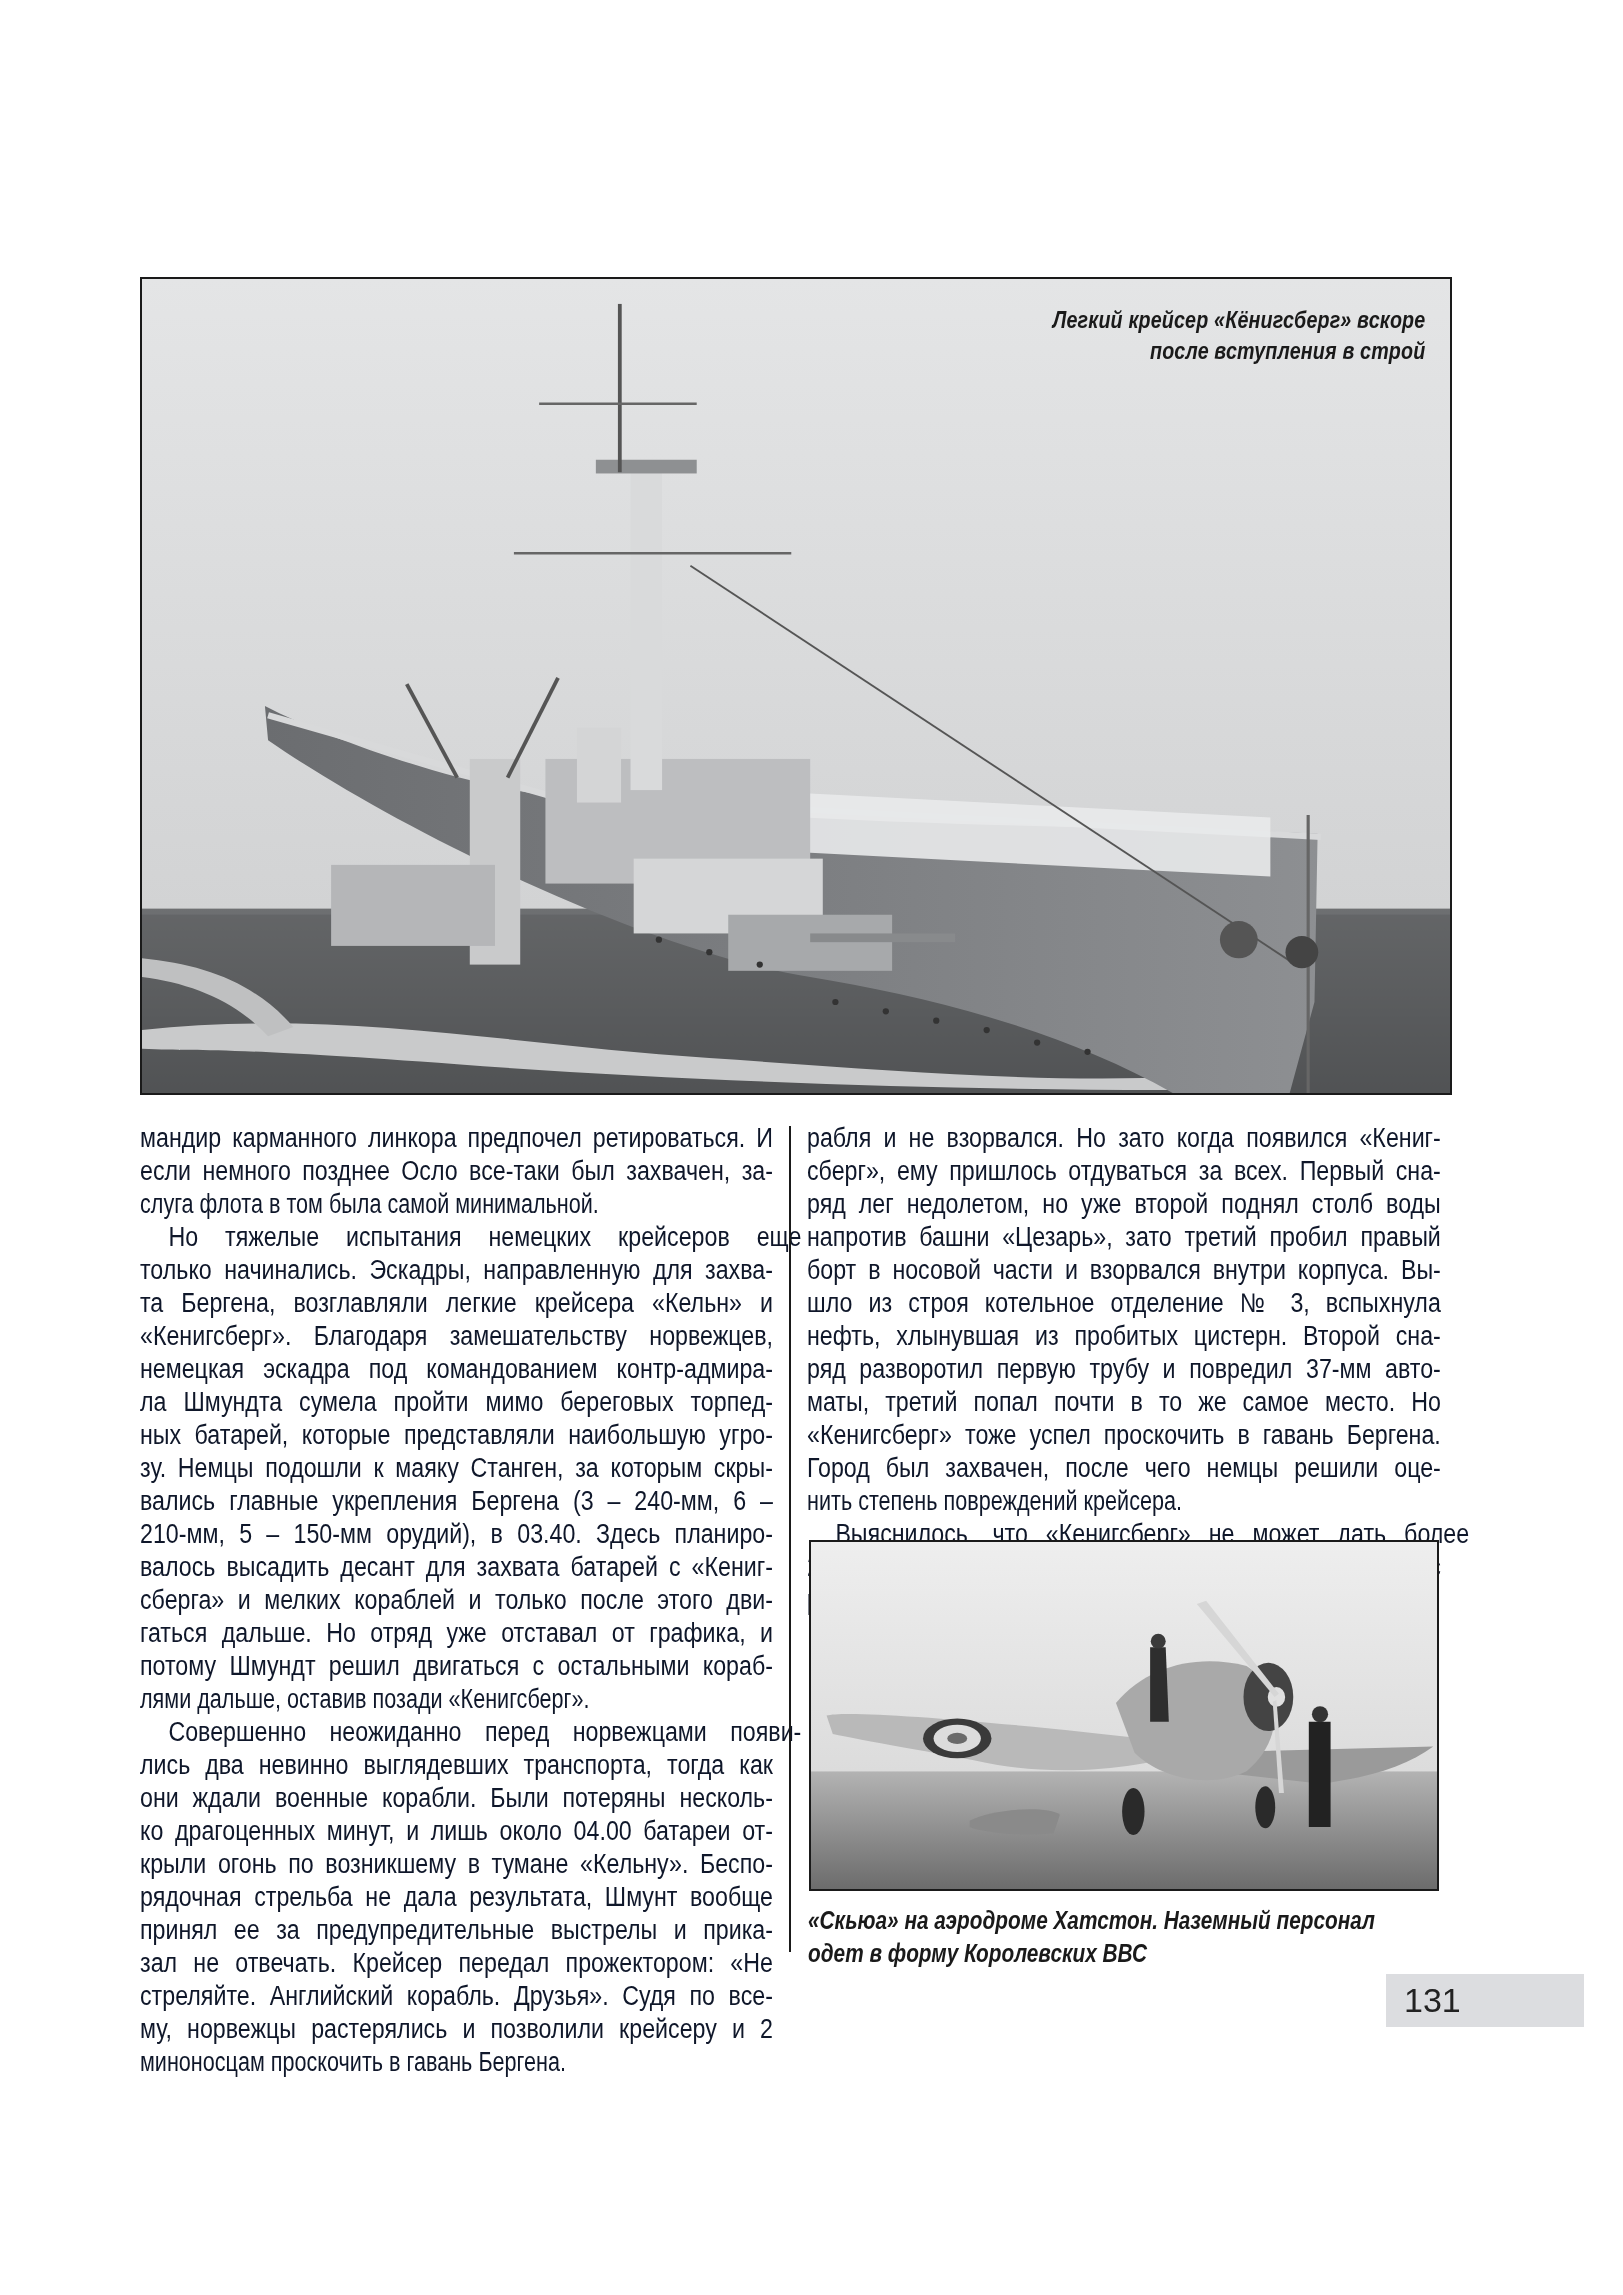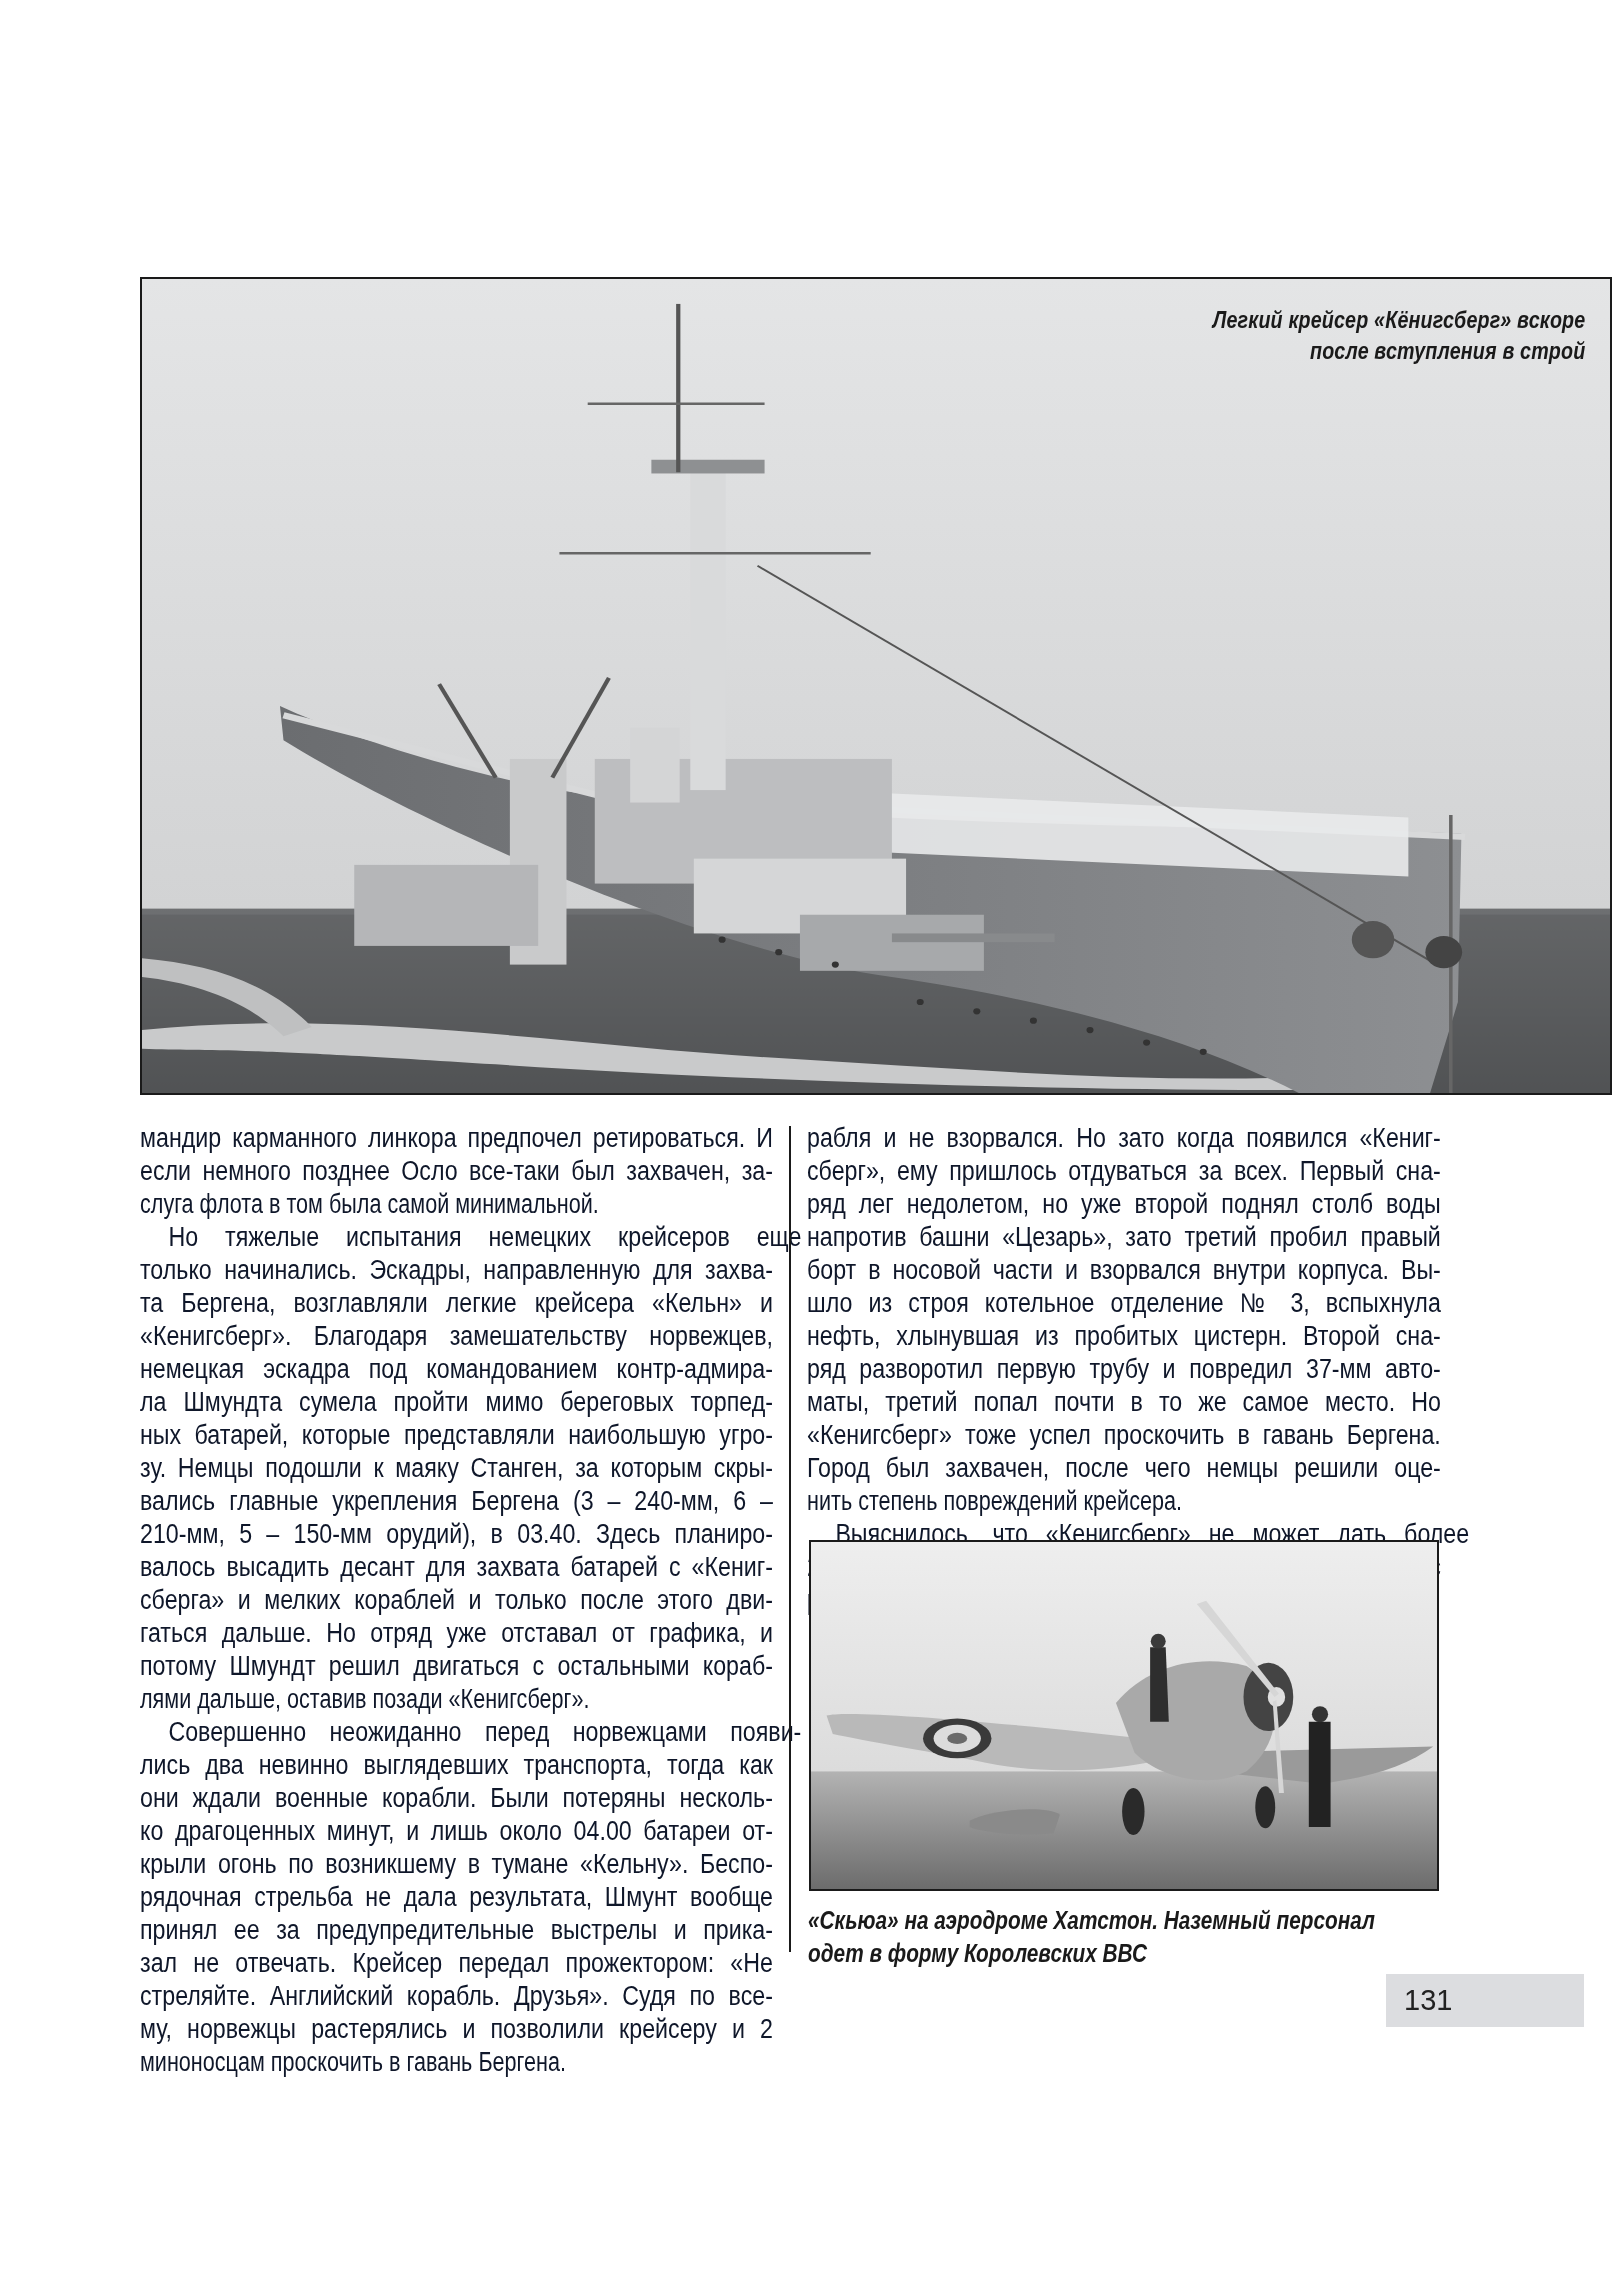--- a/index.html
+++ b/index.html
@@ -1,38 +1,38 @@
 <!DOCTYPE html>
 <html style="font-size:10px"><head>
 <meta charset="utf-8">
 <style>
   html, body { margin: 0; padding: 0; background: #ffffff; }
   body { width: 1623px; height: 2295px; position: relative; overflow: hidden; font-family: "Liberation Sans", sans-serif; color: #1e1e1e; }
 
   .photo { position: absolute; border: 2.5px solid #1a1a1a; box-sizing: border-box; overflow: hidden; }
-  #photo-ship { left: 140px; top: 277px; width: 1472px; height: 818px; }
+  #photo-ship { left: 140px; top: 277px; width: 1312px; height: 818px; }
   #photo-plane { left: 809px; top: 1540px; width: 630px; height: 351px; }
   .photo svg { position: absolute; left: 0; top: 0; width: 100%; height: 100%; display: block; }
 
   .cap-top { position: absolute; right: 25px; top: 25px; text-align: right; font-style: italic; font-weight: bold; font-size: 24px; line-height: 31px; color: #1a1a1a; transform: scaleX(0.82); transform-origin: right top; letter-spacing: 0.2px; }
 
   .col { position: absolute; font-size: 27px; line-height: 33px; text-align: justify; color: #0f172a; }
   .col p { margin: 0; }
   .line { display: block; text-align: justify; text-align-last: justify; white-space: nowrap; transform-origin: left top; }
   .line.last { text-align-last: left; }
   #col-left { left: 140px; top: 1122px; width: 633px; }
   #col-right { left: 807px; top: 1122px; width: 634px; }
 
   .divider { position: absolute; left: 789px; top: 1126px; width: 1.9px; height: 826px; background: #1a1a1a; }
 
   .cap-bottom { position: absolute; left: 808px; top: 1904px; width: 633px; font-style: italic; font-weight: bold; font-size: 26px; line-height: 33px; color: #1a1a1a; }
   .cap-bottom span { display: block; white-space: nowrap; }
 
   .page-num-box { position: absolute; left: 1386px; top: 1974px; width: 198px; height: 53px; background: #dcdde0; }
-  .page-num { position: absolute; left: 18px; top: 10px; font-size: 29px; line-height: 33px; color: #222; }
+  .page-num { position: absolute; left: 18px; top: 10px; font-size: 34px; line-height: 33px; color: #222; }
 </style>
 </head>
 <body>
 
 <div class="photo" id="photo-ship">
   <svg viewBox="0 0 2075 1306" preserveAspectRatio="none">
     <defs>
       <linearGradient id="sky" x1="0" y1="0" x2="0" y2="1">
         <stop offset="0" stop-color="#e4e5e6"></stop>
         <stop offset="1" stop-color="#d2d3d4"></stop>

